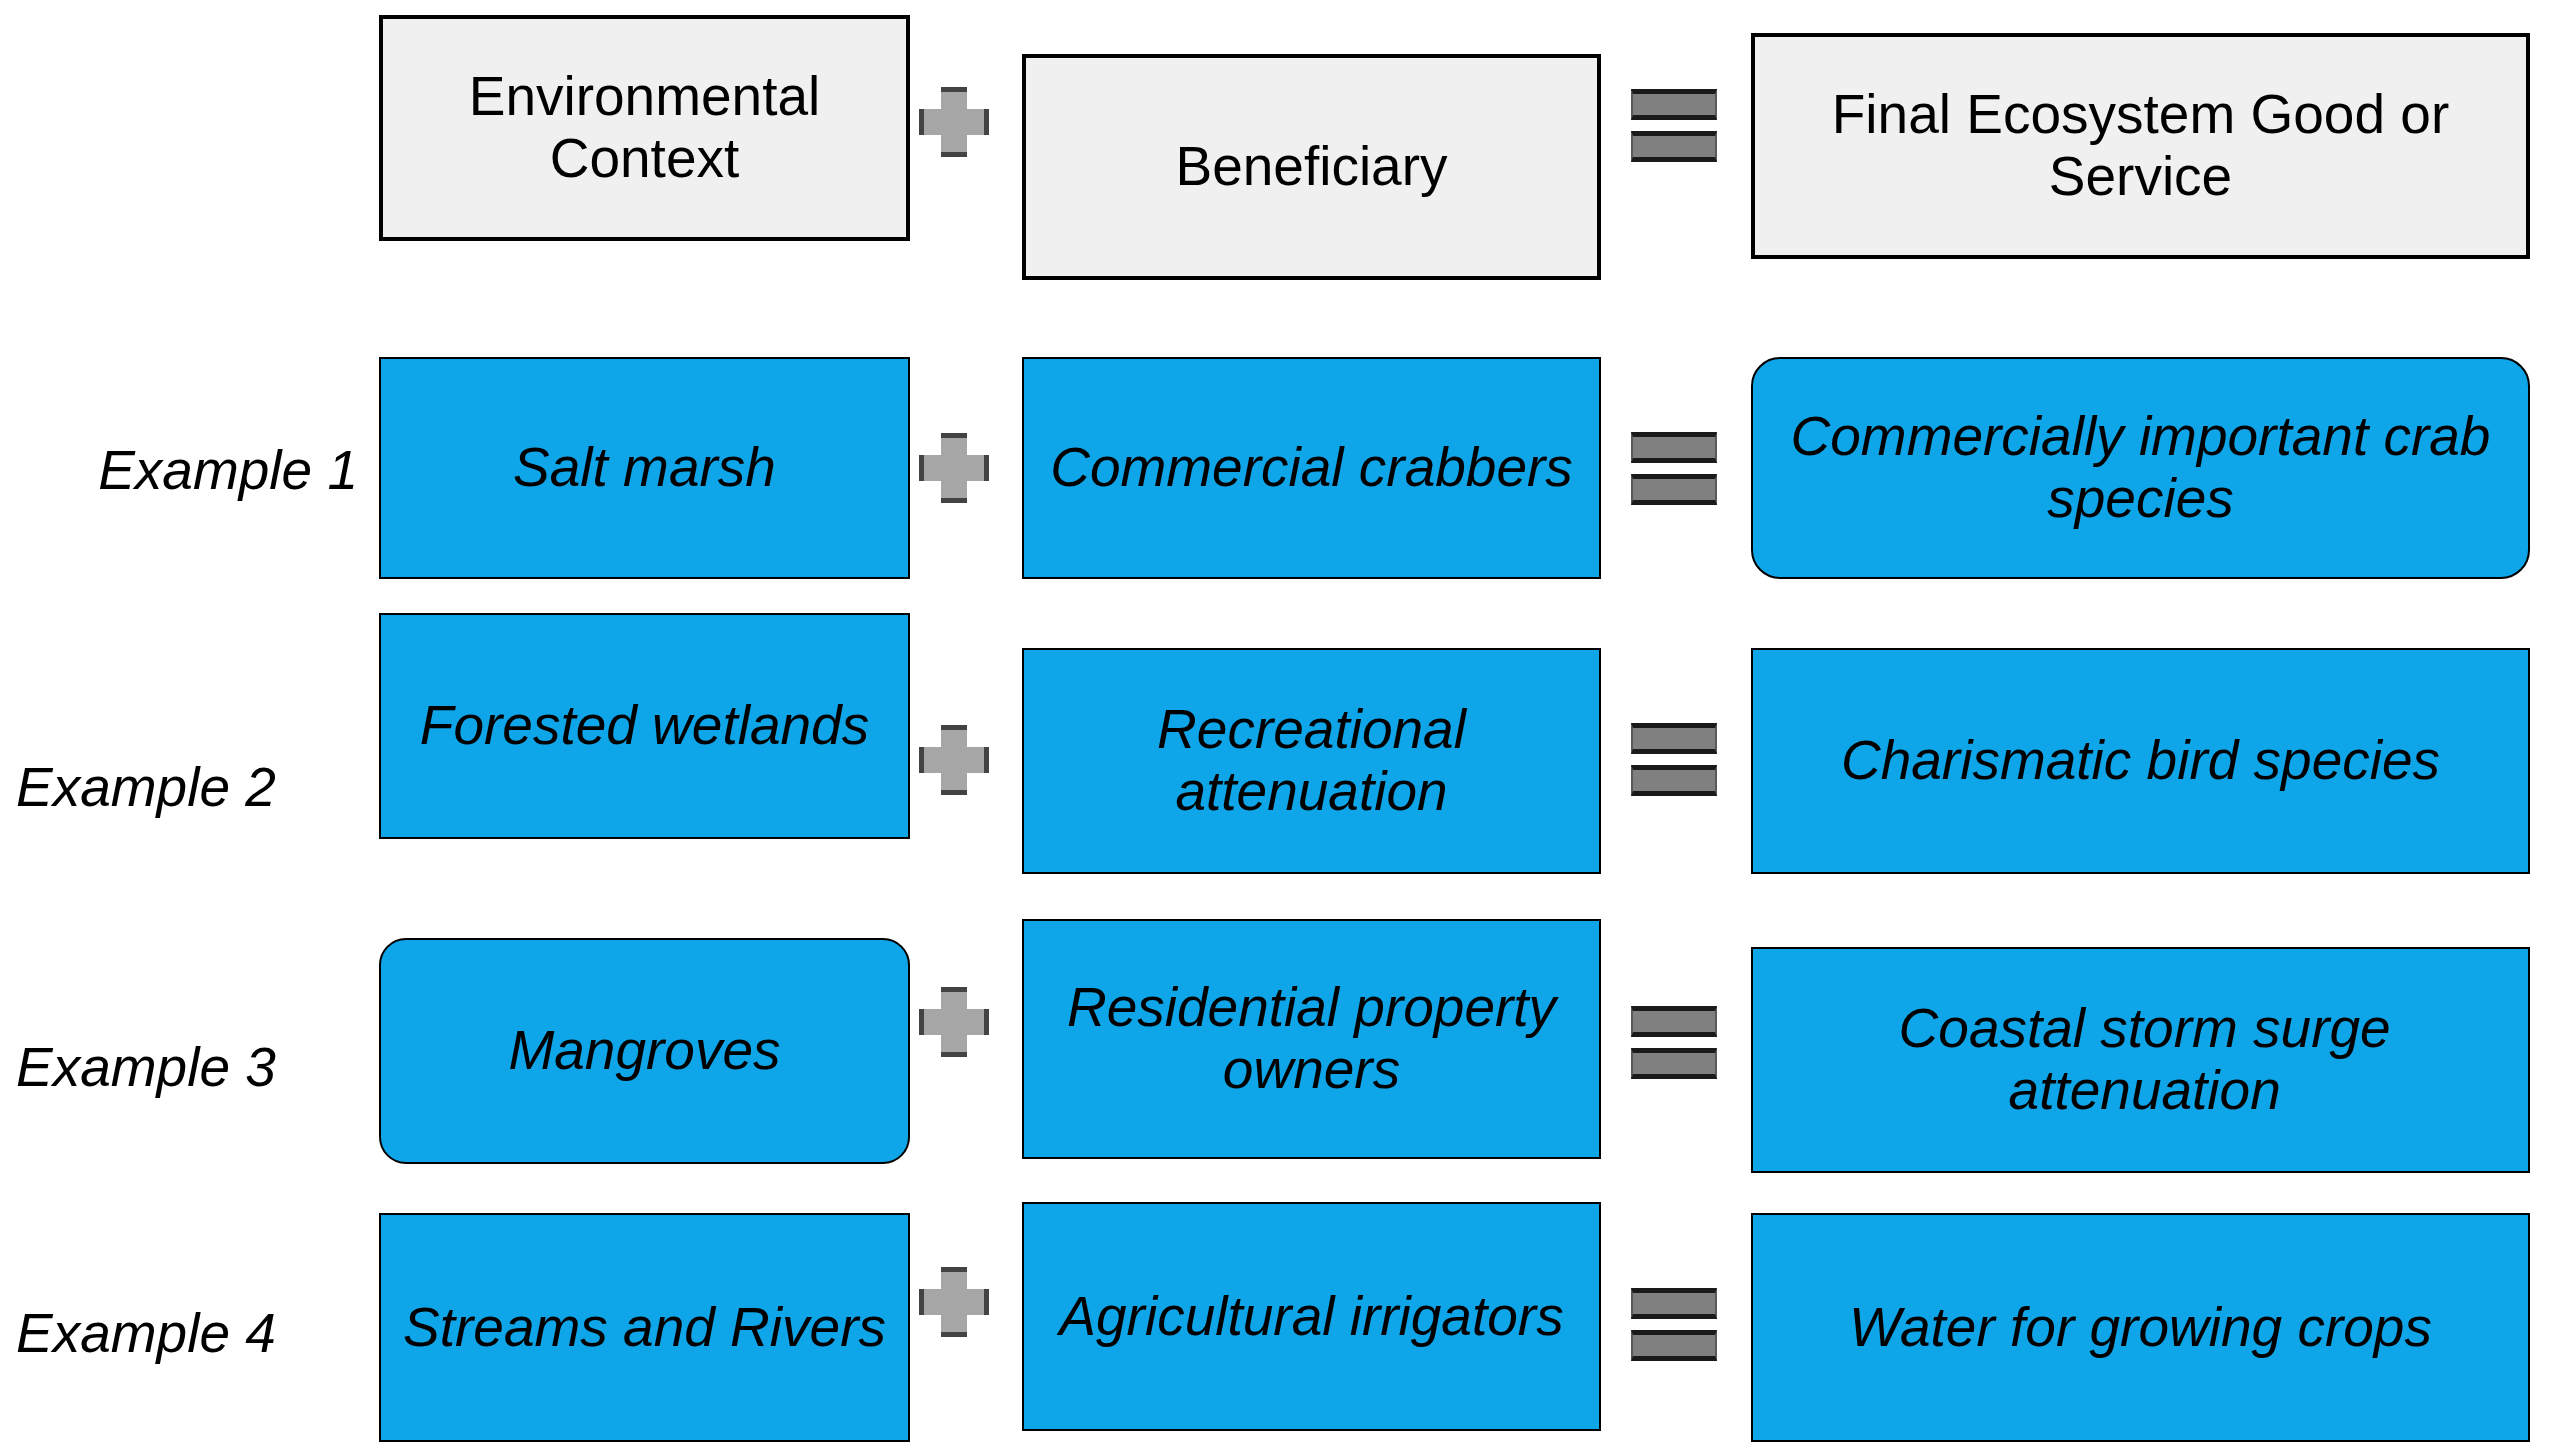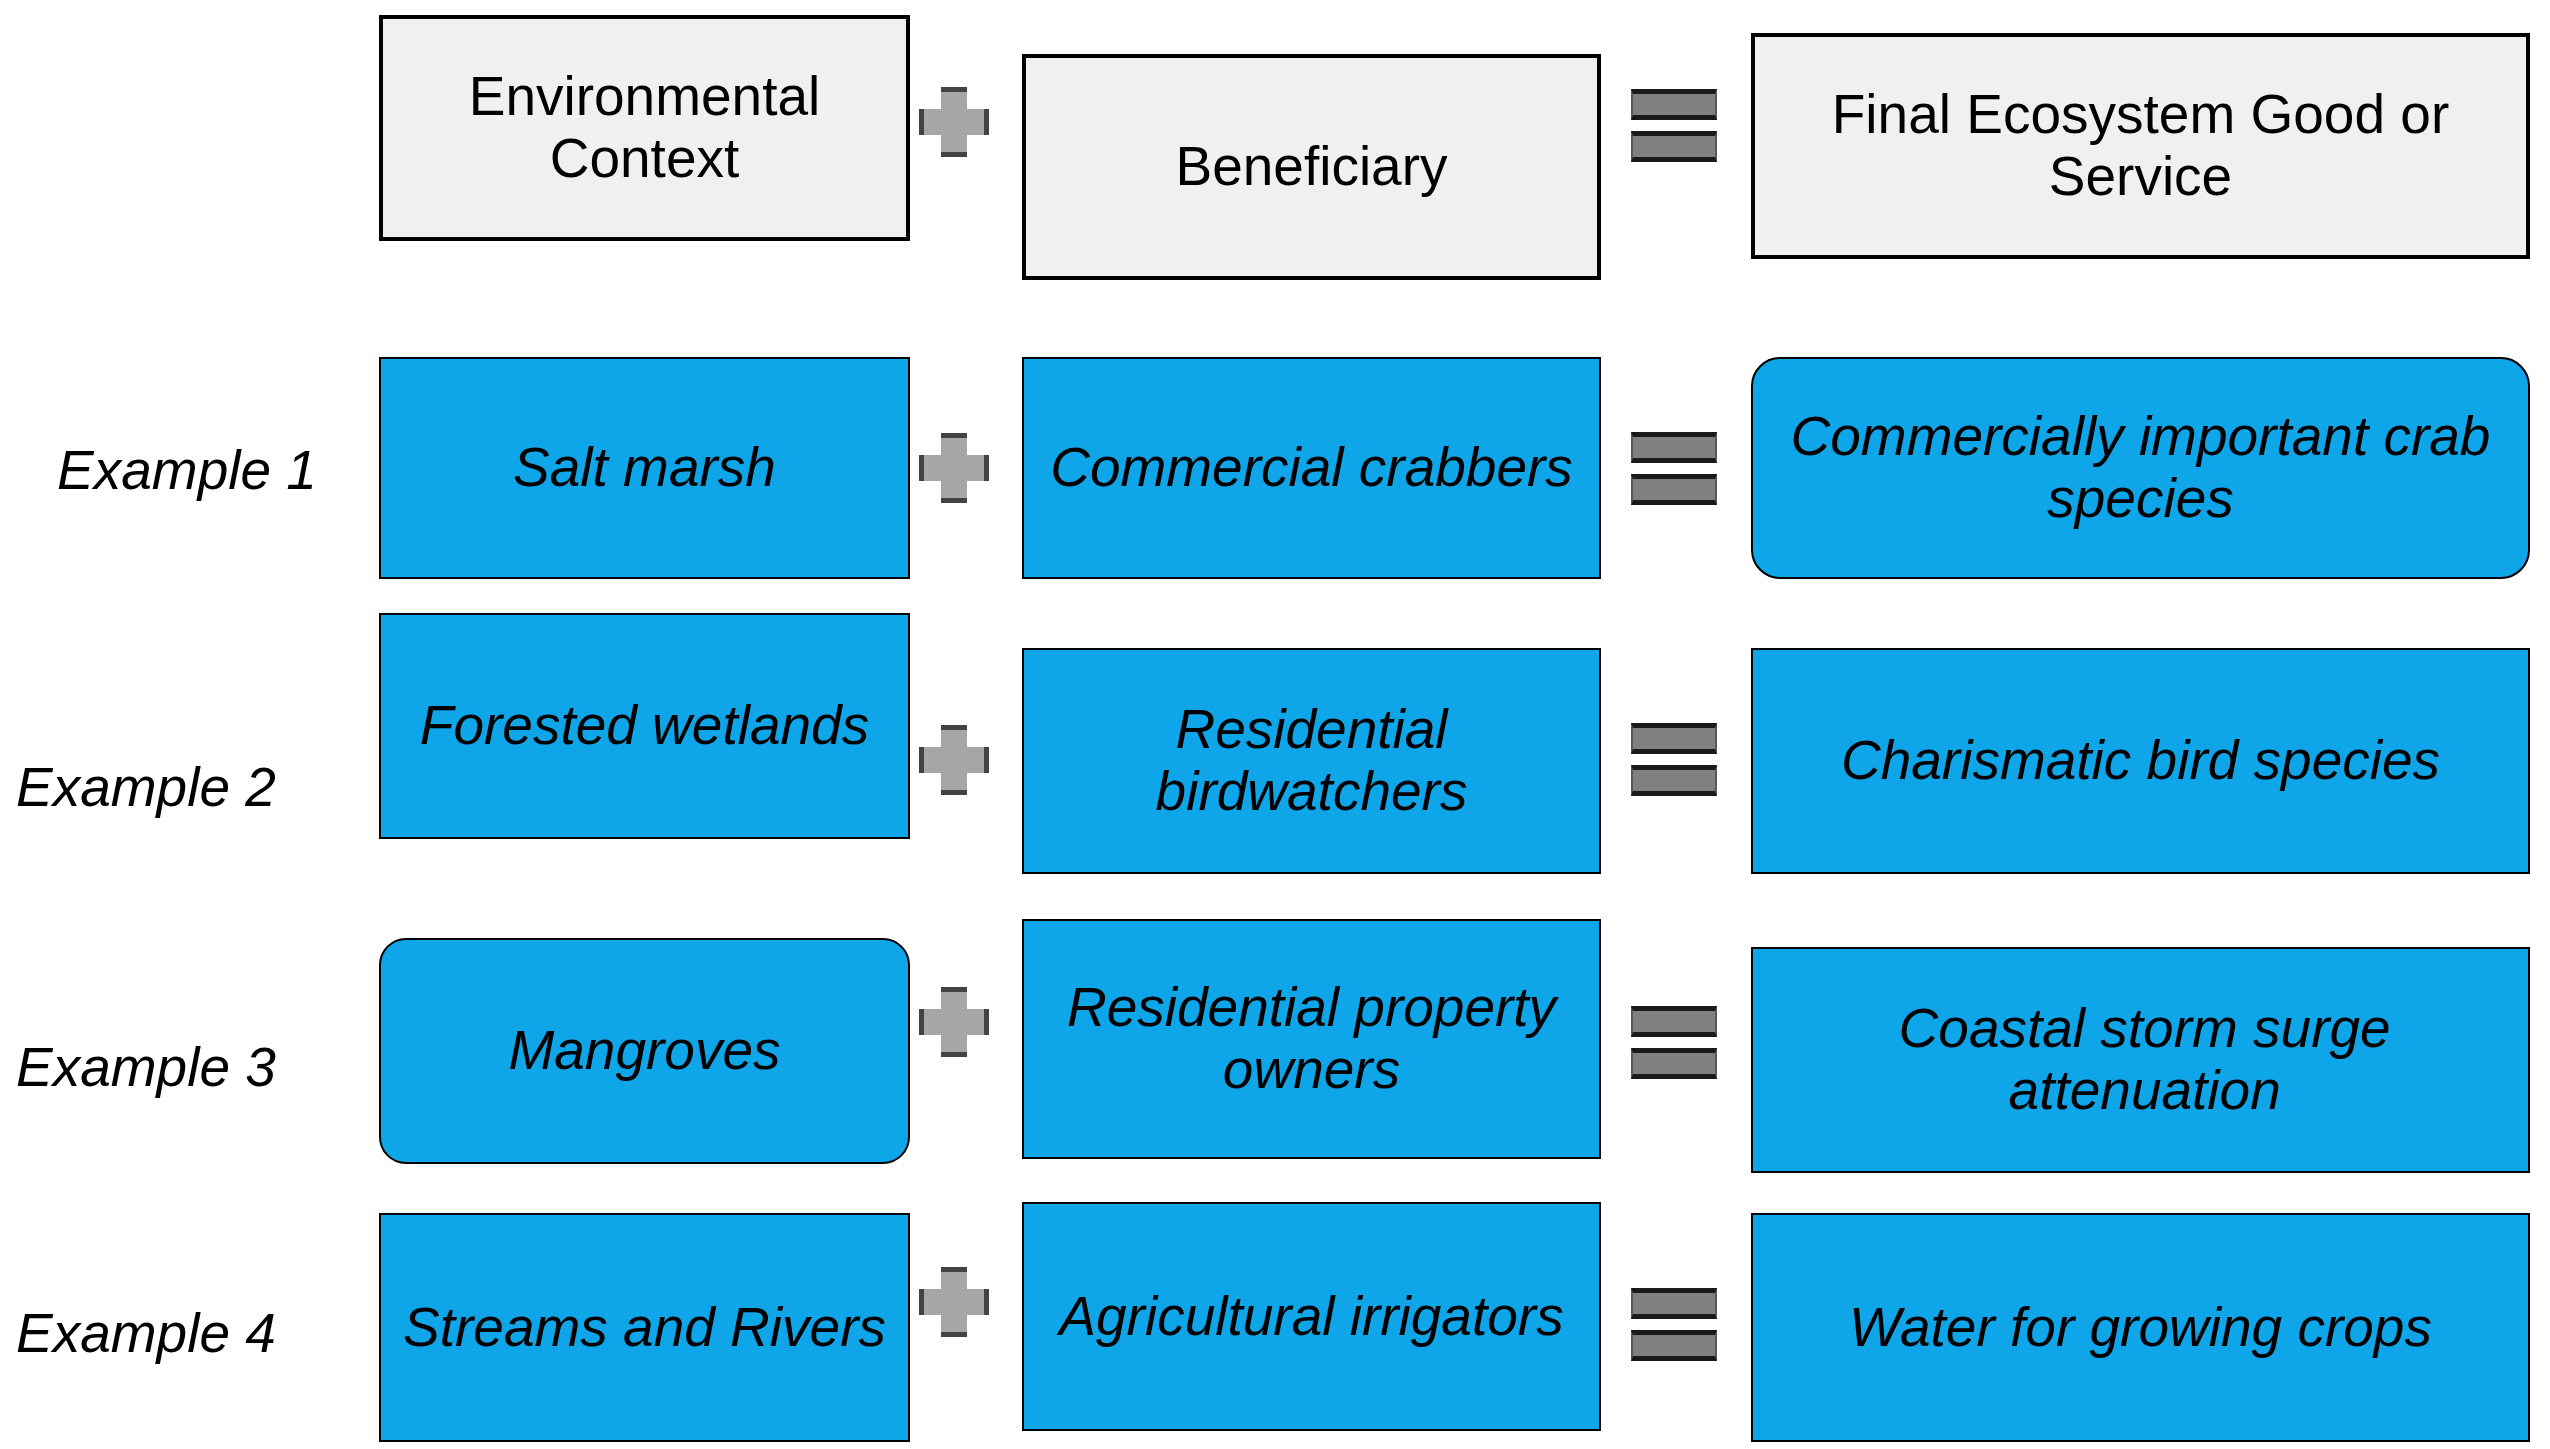--- a/index.html
+++ b/index.html
@@ -138,21 +138,21 @@
 
 <div class="equals-icon" style="left:1631px; top:89px;">
   <div class="eq-bar top"></div>
   <div class="eq-bar bottom"></div>
 </div>
 
 <div class="box header-box" style="left:1751px; top:14.6px; width:779px; height:226px;margin-top:18px;">
   <span>Final Ecosystem Good or Service</span>
 </div>
 
-<div class="row-label" style="left:16px; top:437px; width:342px; height:66px; justify-content:center;">
+<div class="row-label" style="left:16px; top:437px; width:342px; height:66px; justify-content:flex-end;">
   <span>Example 1</span>
 </div>
 
 <div class="box example-box" style="left:379px; top:357px; width:531px; height:222px;">
   <span>Salt marsh</span>
 </div>
 
 <div class="plus-icon" style="left:919px; top:433px;">
   <div class="bar h"></div>
   <div class="bar v"></div>
@@ -182,21 +182,21 @@
 </div>
 
 <div class="plus-icon" style="left:919px; top:725px;">
   <div class="bar h"></div>
   <div class="bar v"></div>
   <div class="fill-h"></div>
   <div class="fill-v"></div>
 </div>
 
 <div class="box example-box" style="left:1022px; top:648px; width:579px; height:226px;">
-  <span>Residential birdwatchers</span>
+  <span>Recreational attenuation</span>
 </div>
 
 <div class="equals-icon" style="left:1631px; top:723px;">
   <div class="eq-bar top"></div>
   <div class="eq-bar bottom"></div>
 </div>
 
 <div class="box example-box" style="left:1751px; top:648px; width:779px; height:226px;">
   <span>Charismatic bird species</span>
 </div>

